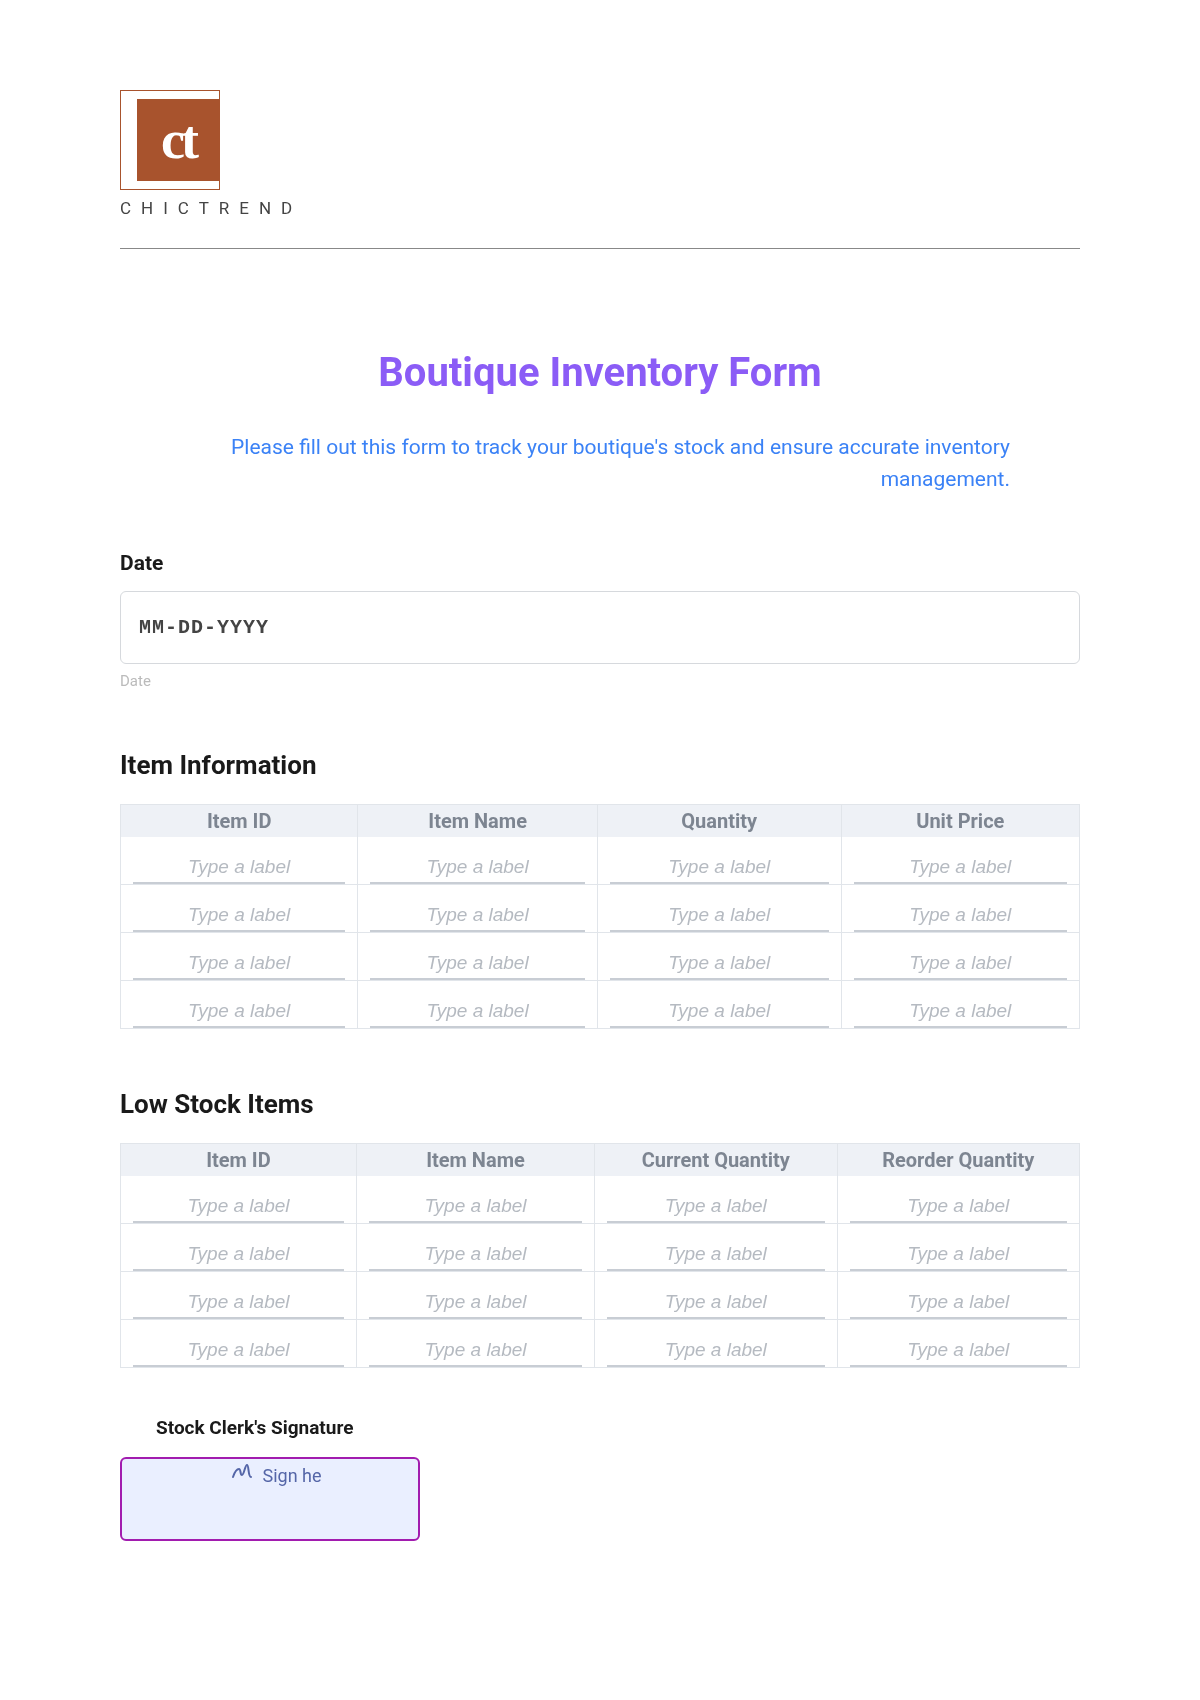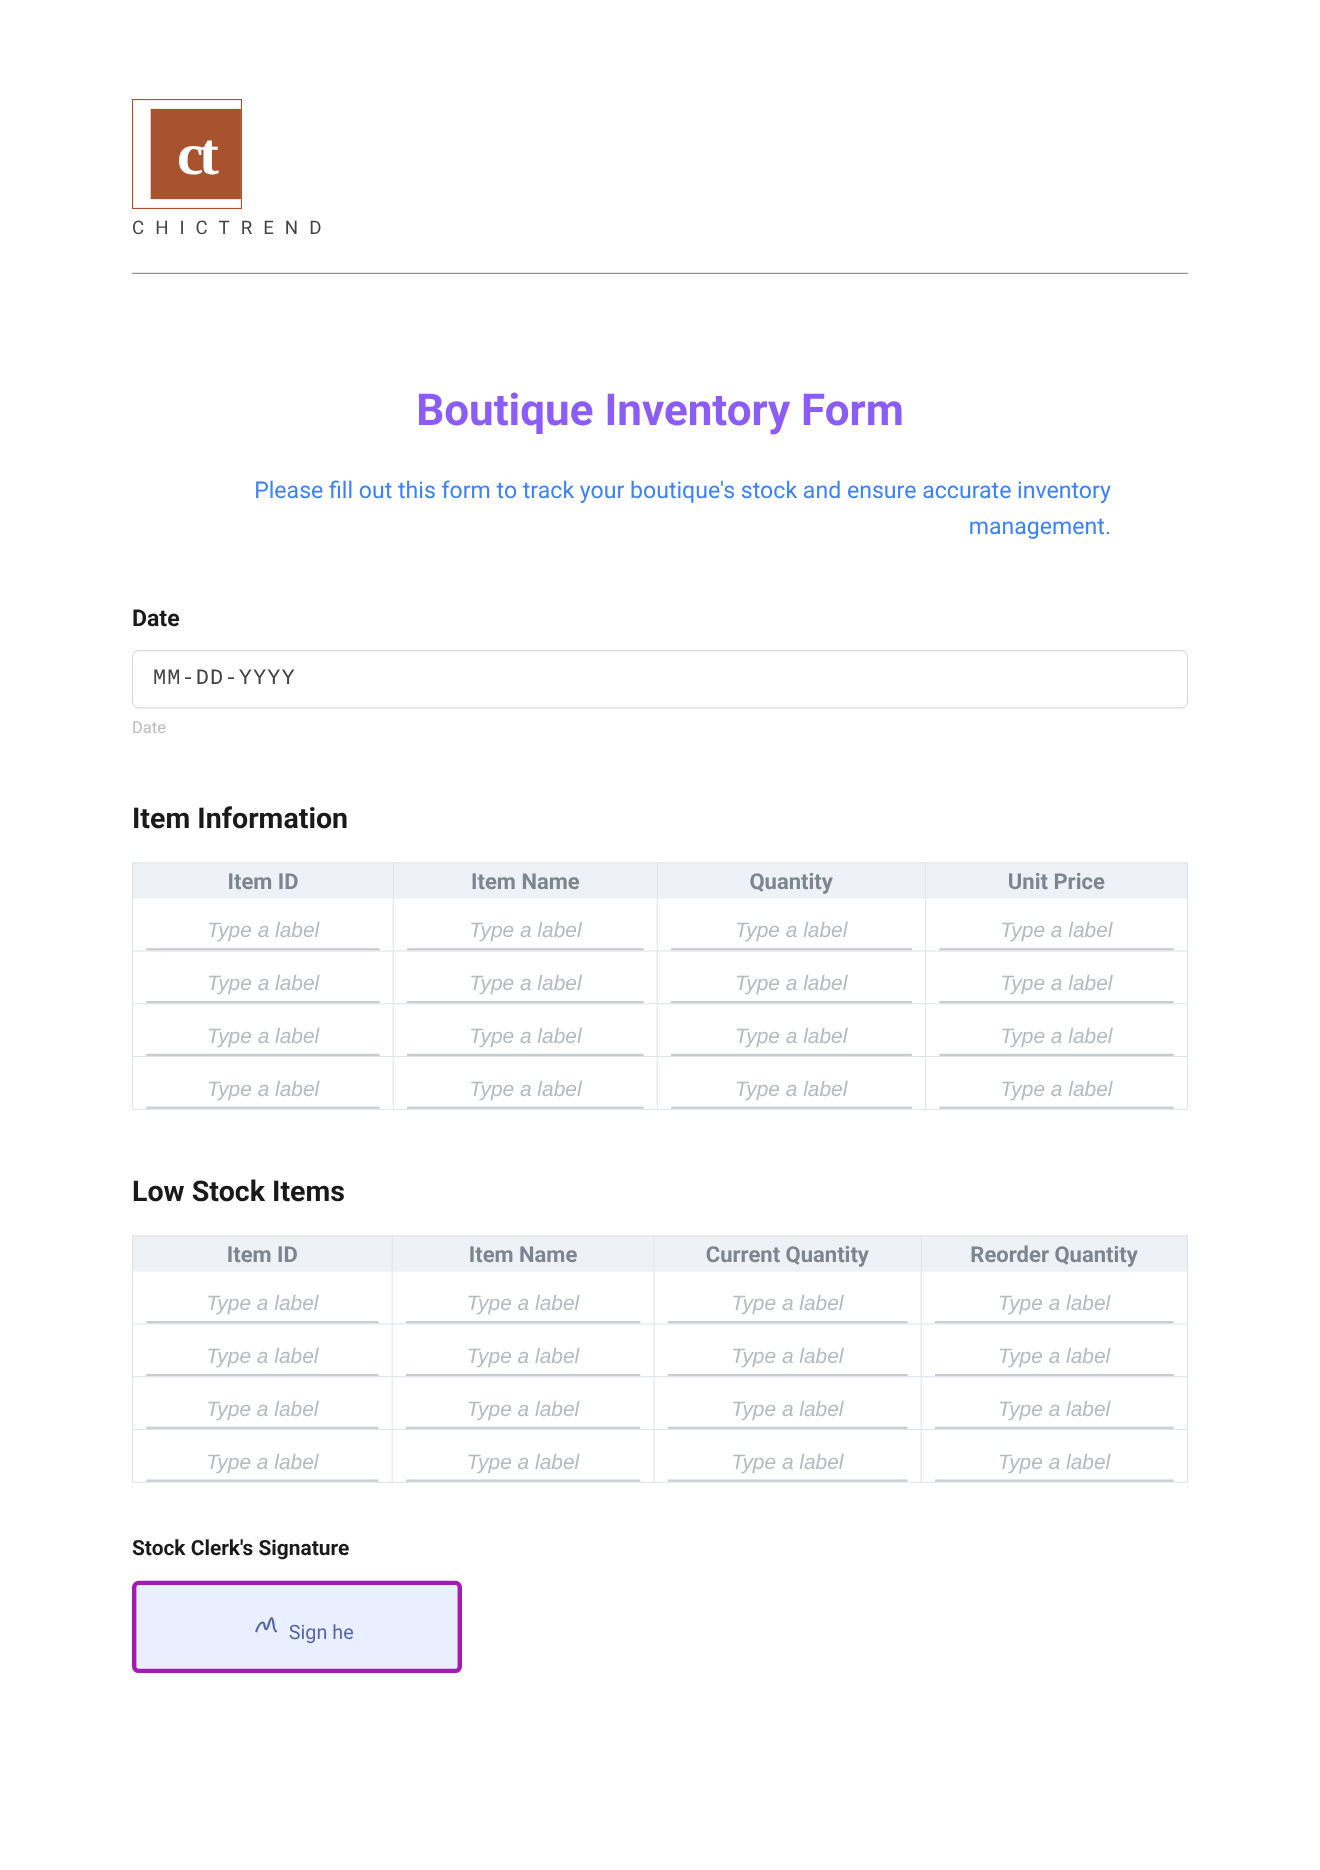--- a/index.html
+++ b/index.html
@@ -77,27 +77,28 @@
       color: #1a1a1a;
     }
     .field-help {
       font-size: 16px;
       color: #999;
       margin-top: 8px;
     }
     .date-input {
       width: 100%;
       margin-top: 16px;
-      padding: 14px 18px;
+      padding: 24px 18px;
       border: 1px solid #d6d9dd;
       border-radius: 6px;
       font-size: 20px;
       font-family: ui-monospace, 'Courier New', monospace;
       color: #222;
       outline: none;
+      font-weight: bold;
     }
     .date-input::placeholder { color: #444; letter-spacing: 1px; }
     .field-caption {
       font-size: 15px;
       color: #bbb;
       margin-top: 8px;
     }
     .section-title {
       font-size: 26px;
       font-weight: 700;
@@ -142,30 +143,31 @@
       text-align: center;
       padding: 6px 2px 4px 2px;
       outline: none;
     }
     .cell-input::placeholder { color: #b5bac1; font-style: italic; }
     .sig-label {
       font-size: 19px;
       font-weight: 700;
       margin-top: 48px;
       color: #1a1a1a;
+      margin-left: 36px;
     }
     .sig-box {
       width: 300px;
       height: 84px;
-      border: 4px solid #a21caf;
+      border: 2px solid #a21caf;
       border-radius: 6px;
       background: #eaefff;
       margin-top: 18px;
       display: flex;
-      align-items: center;
+      align-items: flex-start;
       justify-content: center;
       gap: 8px;
       padding-bottom: 4px;
       overflow: hidden;
       cursor: pointer;
       padding-left: 12px;
     }
     .sig-icon {
       width: 24px;
       height: 24px;

